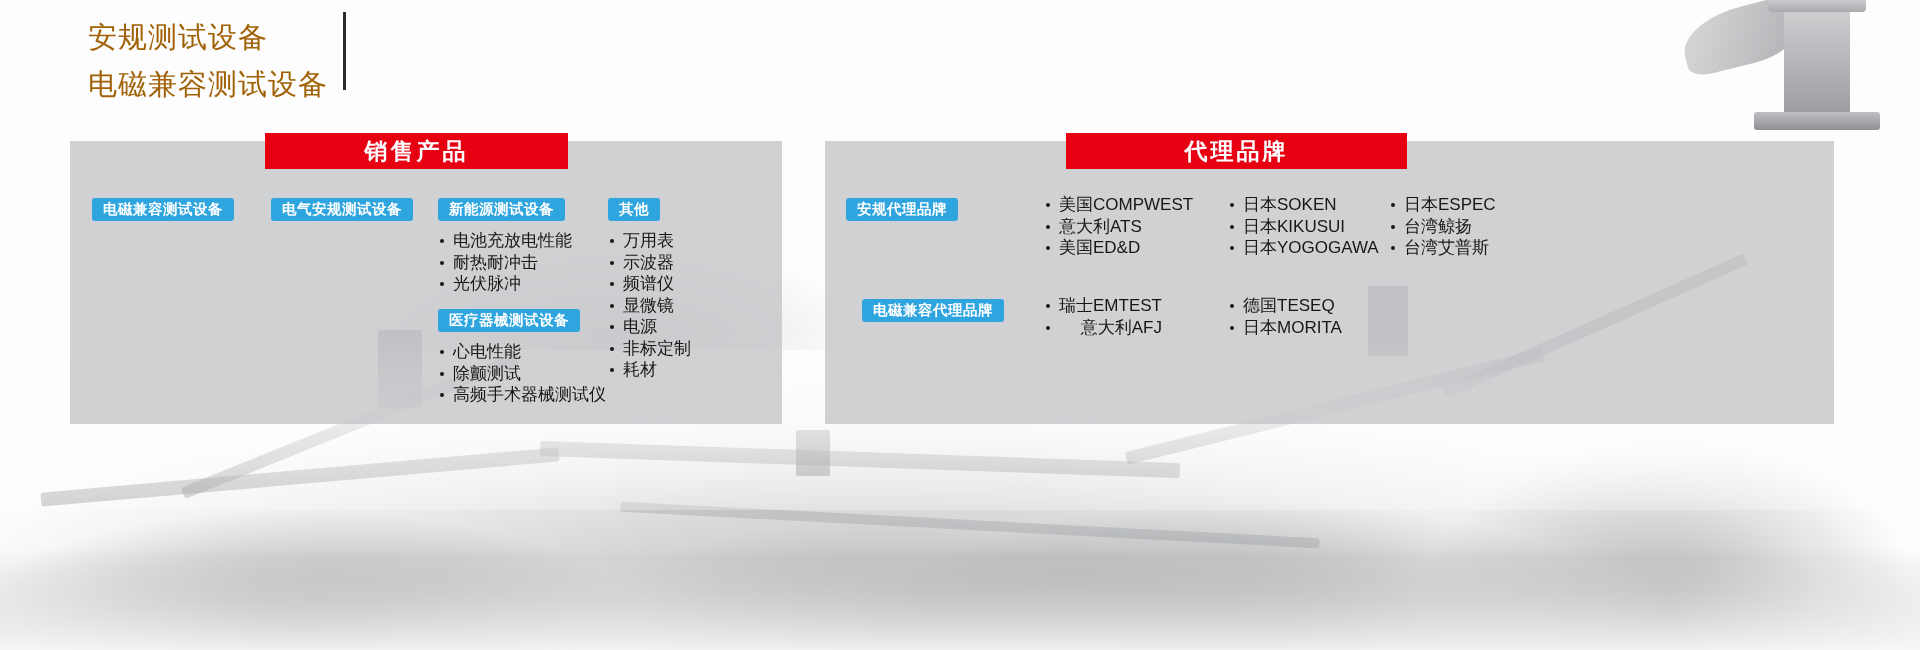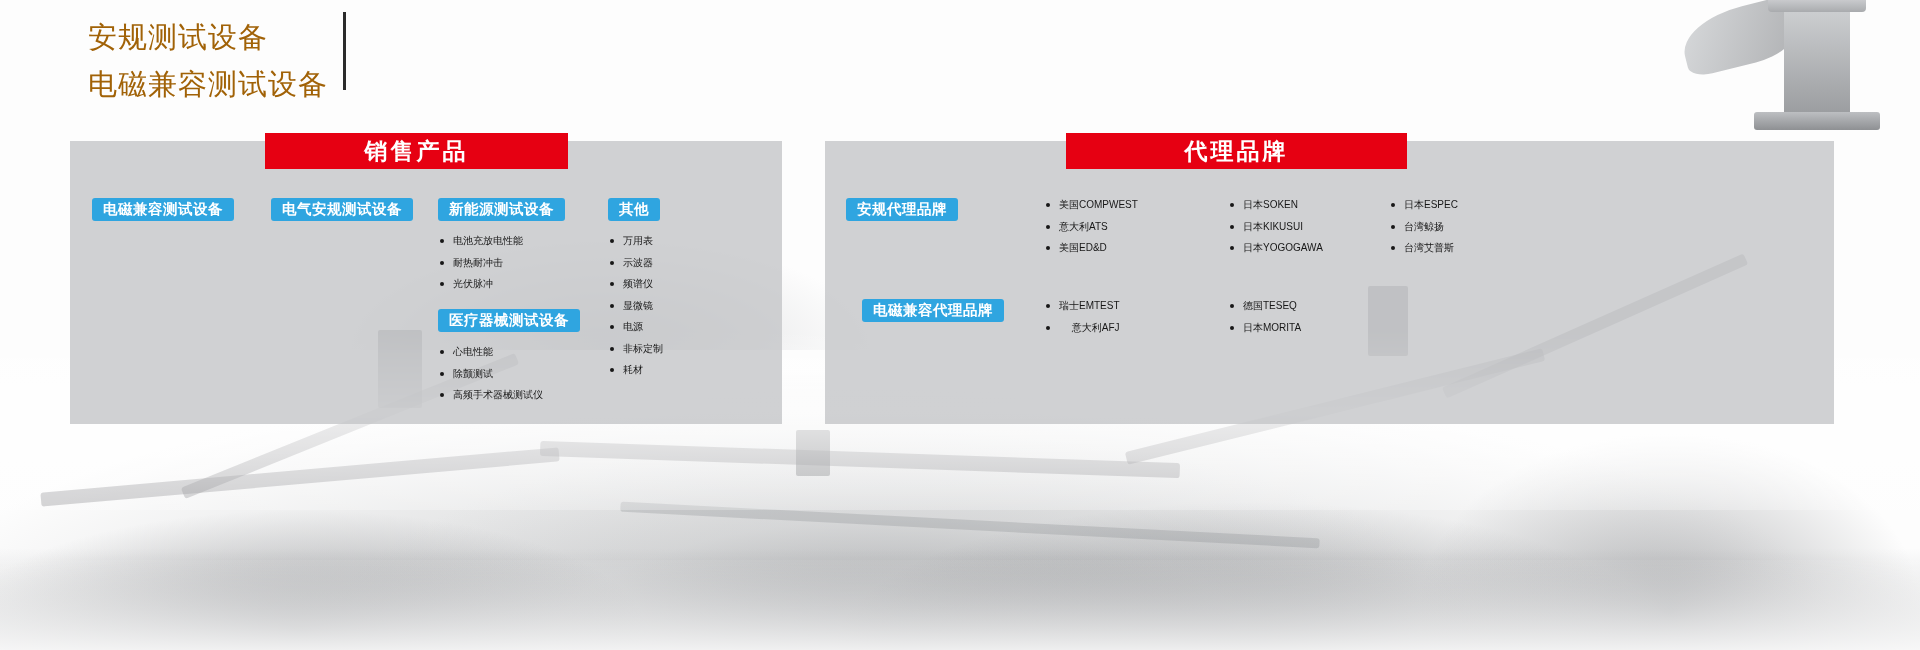--- a/index.html
+++ b/index.html
@@ -65,21 +65,21 @@
   .banner{position:absolute;background:#e60012;color:#fff;display:flex;
     align-items:center;justify-content:center;font-size:23px;font-weight:700;letter-spacing:3px;}
   #banner-left{left:265px;top:133px;width:303px;height:36px;}
   #banner-right{left:1066px;top:133px;width:341px;height:36px;}
 
   .chip{display:inline-flex;align-items:center;justify-content:center;
     background:#2fa5e0;color:#fff;font-size:14.5px;font-weight:700;
     height:23px;padding:0 11px;border-radius:3px;white-space:nowrap;letter-spacing:.5px;}
 
   ul.lst{list-style:none;margin:9px 0 0 0;padding:0;}
-  ul.lst li{position:relative;padding-left:15px;font-size:10px;line-height:21.5px;
+  ul.lst li{position:relative;padding-left:15px;font-size:17px;line-height:21.5px;
     color:#171717;white-space:nowrap;}
   ul.lst li:before{content:"";position:absolute;left:2px;top:9px;width:4px;height:4px;
     border-radius:50%;background:#171717;}
 
   .col{position:absolute;}
   
   #col-emc{left:92px;top:198px;}
   #col-safety{left:271px;top:198px;}
   #col-newenergy{left:438px;top:198px;}
   #col-medical{left:438px;top:309px;}

